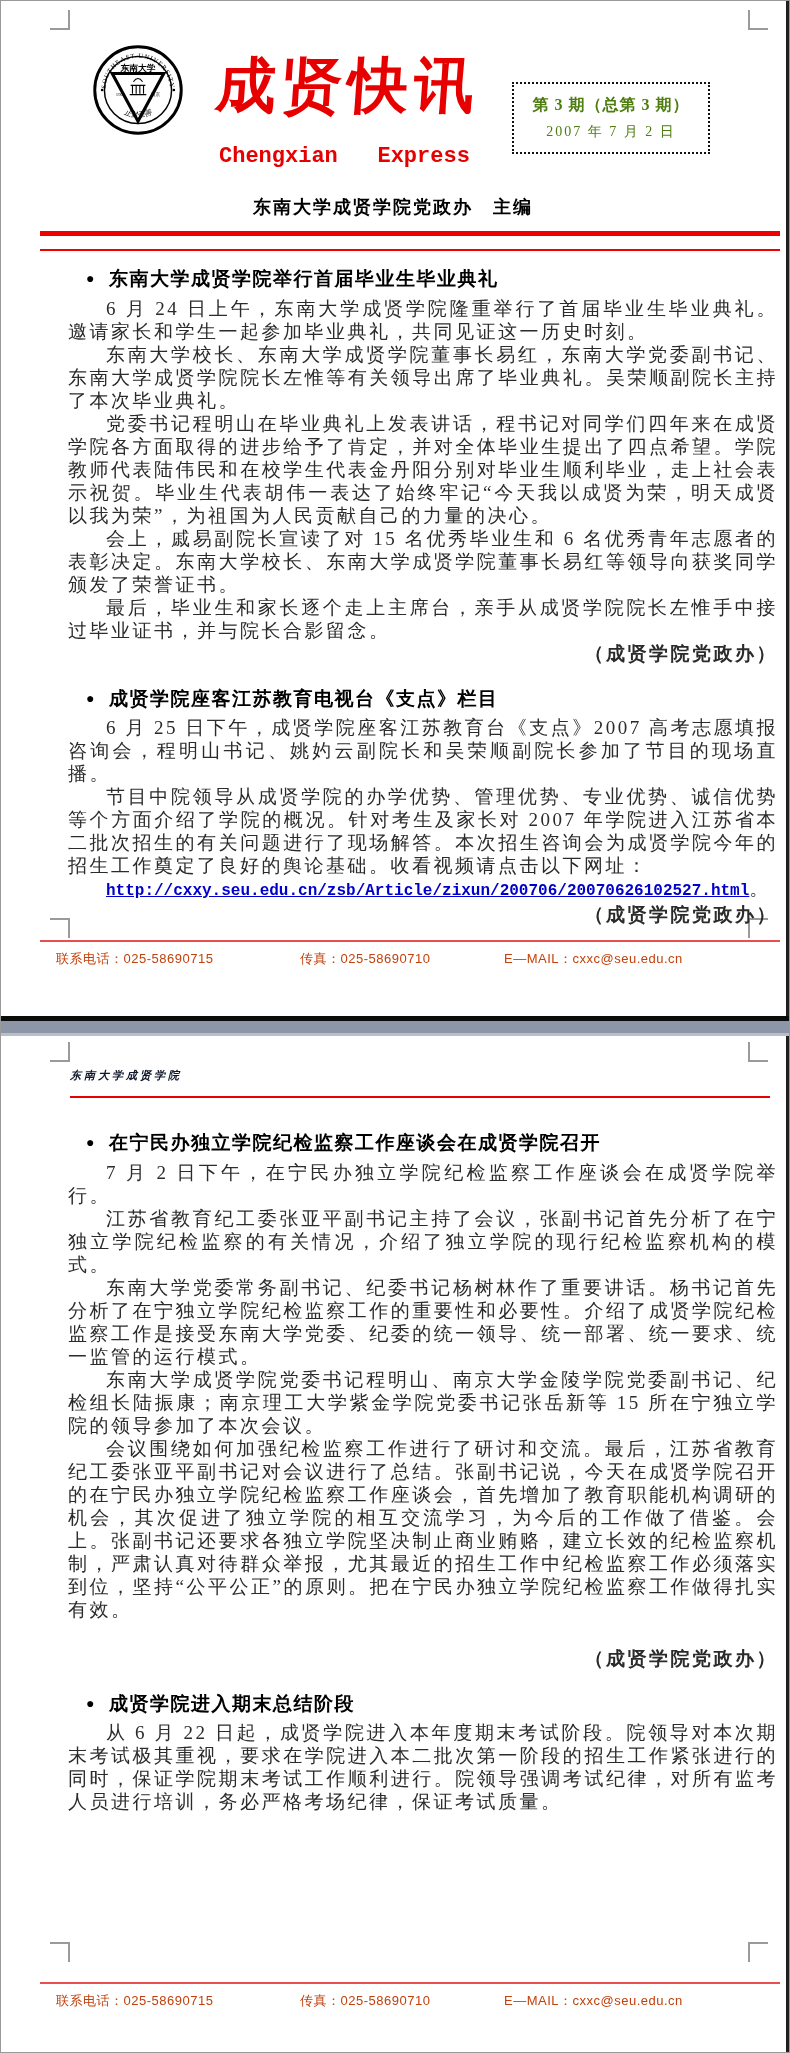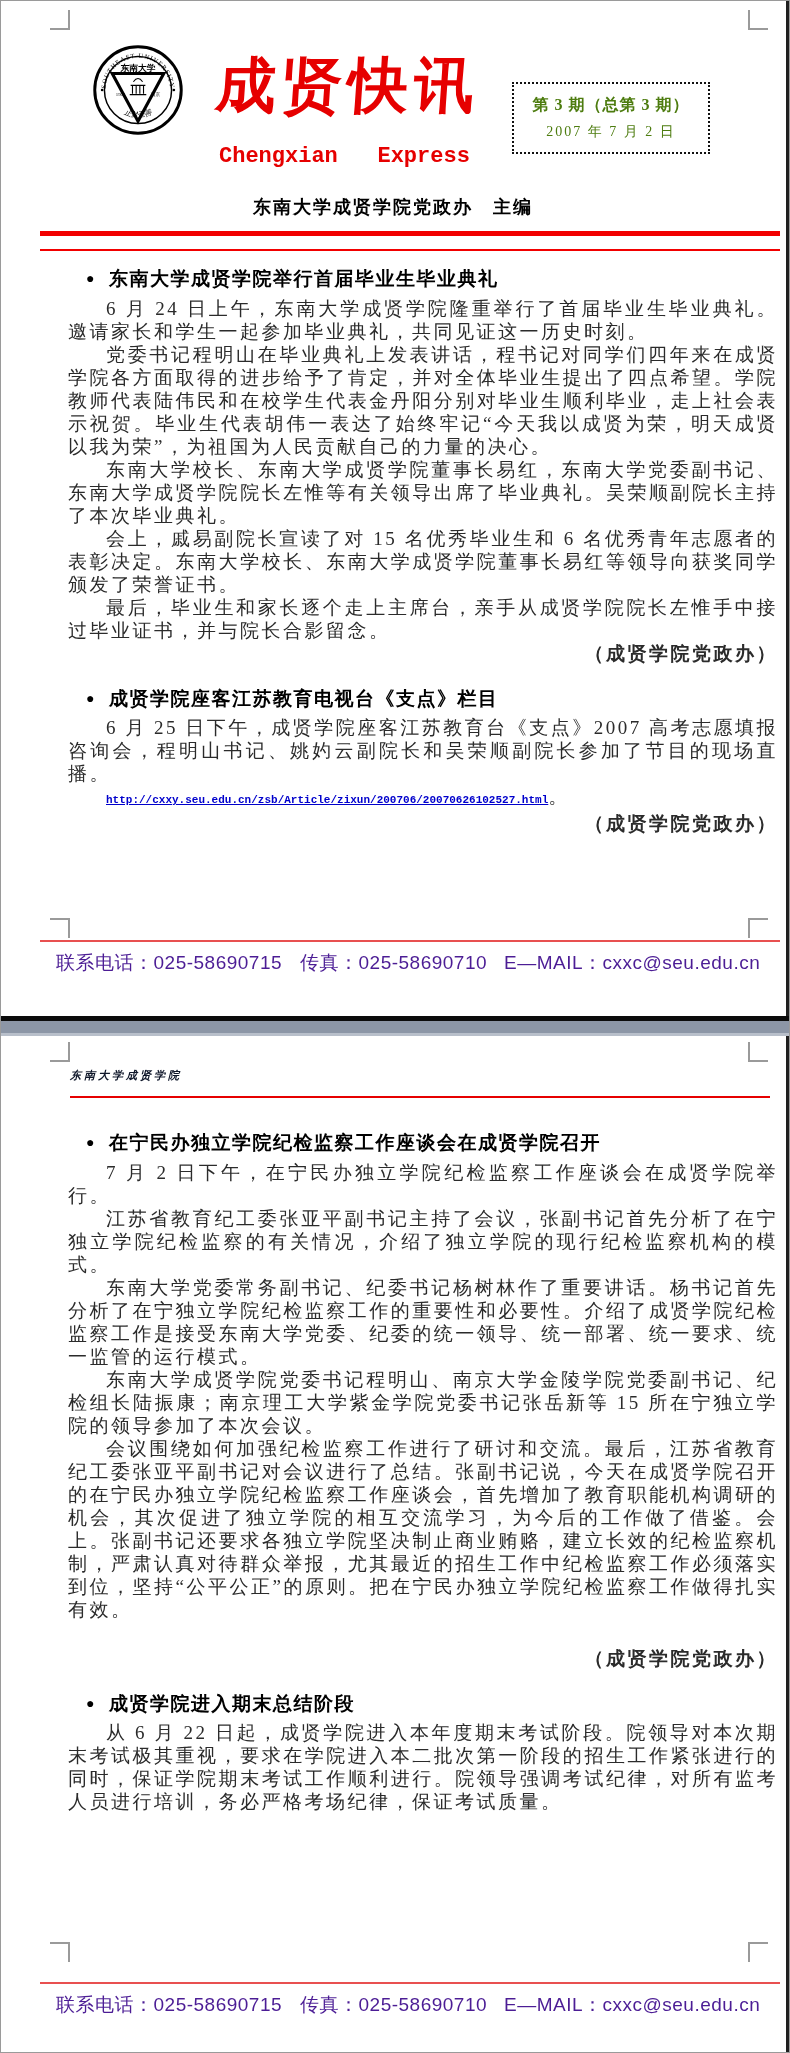--- a/index.html
+++ b/index.html
@@ -78,33 +78,33 @@
   .art-title:first-child{margin-top:4px;font-family:Liberation Mono, monospace;}
   .bullet{font-size:14px;margin-right:13px;vertical-align:2px;}
   .body-col p{margin:0;text-indent:2em;}
   .sig{
     text-align:right;margin:16px 50px 6px 0;font-weight:bold;text-indent:0;
   }
   .url-line{margin:1px 0 0 0;text-indent:0;white-space:nowrap;}
   .url-link{
     color:#0000cc;text-decoration:underline;font-weight:bold;
     font-family:"Liberation Mono","DejaVu Sans Mono",monospace;
-    font-size:11px;letter-spacing:0;cursor:pointer;
+    font-size:16px;letter-spacing:0;cursor:pointer;
   }
   .url-suffix{color:#2b2b2b;}
 
   
   .pfooter{position:absolute;left:0;width:786px;}
   .page1 .pfooter{top:940px;}
   .page2 .pfooter{top:946px;}
   .pfooter .frule{margin:0 6px 0 40px;height:2px;background:#e85050;}
   .pfooter .frow{
     display:flex;margin:8px 0 0 56px;
     font-family:"Liberation Sans","DejaVu Sans",sans-serif;
-    font-size:19px;color:#4c1d95;letter-spacing:0.5px;white-space:nowrap;
+    font-size:13px;color:#c2410c;letter-spacing:0.5px;white-space:nowrap;
   }
   .pfooter .f1{width:244px;}
   .pfooter .f2{width:204px;}
 
   svg text{fill:#000;}
 </style>
 </head>
 <body>
 
 <div class="frame"></div>
@@ -152,30 +152,31 @@
 
   <div class="rule-thick"></div>
   <div class="rule-thin"></div>
 
   <div class="body-col">
 
     <div class="art-title">
       <span class="bullet">●</span><span>东南大学成贤学院举行首届毕业生毕业典礼</span>
     </div>
     <p>6 月 24 日上午，东南大学成贤学院隆重举行了首届毕业生毕业典礼。邀请家长和学生一起参加毕业典礼，共同见证这一历史时刻。</p>
+    <p>东南大学校长、东南大学成贤学院董事长易红，东南大学党委副书记、东南大学成贤学院院长左惟等有关领导出席了毕业典礼。吴荣顺副院长主持了本次毕业典礼。</p>
     <p>党委书记程明山在毕业典礼上发表讲话，程书记对同学们四年来在成贤学院各方面取得的进步给予了肯定，并对全体毕业生提出了四点希望。学院教师代表陆伟民和在校学生代表金丹阳分别对毕业生顺利毕业，走上社会表示祝贺。毕业生代表胡伟一表达了始终牢记“今天我以成贤为荣，明天成贤以我为荣”，为祖国为人民贡献自己的力量的决心。</p>
-    <p>东南大学校长、东南大学成贤学院董事长易红，东南大学党委副书记、东南大学成贤学院院长左惟等有关领导出席了毕业典礼。吴荣顺副院长主持了本次毕业典礼。</p>
     <p>会上，戚易副院长宣读了对 15 名优秀毕业生和 6 名优秀青年志愿者的表彰决定。东南大学校长、东南大学成贤学院董事长易红等领导向获奖同学颁发了荣誉证书。</p>
     <p>最后，毕业生和家长逐个走上主席台，亲手从成贤学院院长左惟手中接过毕业证书，并与院长合影留念。</p>
     <p class="sig">（成贤学院党政办）</p>
 
     <div class="art-title">
       <span class="bullet">●</span><span>成贤学院座客江苏教育电视台《支点》栏目</span>
     </div>
     <p>6 月 25 日下午，成贤学院座客江苏教育台《支点》2007 高考志愿填报咨询会，程明山书记、姚妁云副院长和吴荣顺副院长参加了节目的现场直播。</p>
+    <p>节目中院领导从成贤学院的办学优势、管理优势、专业优势、诚信优势等个方面介绍了学院的概况。针对考生及家长对 2007 年学院进入江苏省本二批次招生的有关问题进行了现场解答。本次招生咨询会为成贤学院今年的招生工作奠定了良好的舆论基础。收看视频请点击以下网址：</p>
     <p class="url-line"><a class="url-link">http://cxxy.seu.edu.cn/zsb/Article/zixun/200706/20070626102527.html</a><span class="url-suffix">。</span></p>
     <p class="sig">（成贤学院党政办）</p>
 
   </div>
 
   <div class="pfooter">
     <div class="frule"></div>
     <div class="frow">
       <span class="f1">联系电话：025-58690715</span>
       <span class="f2">传真：025-58690710</span>

